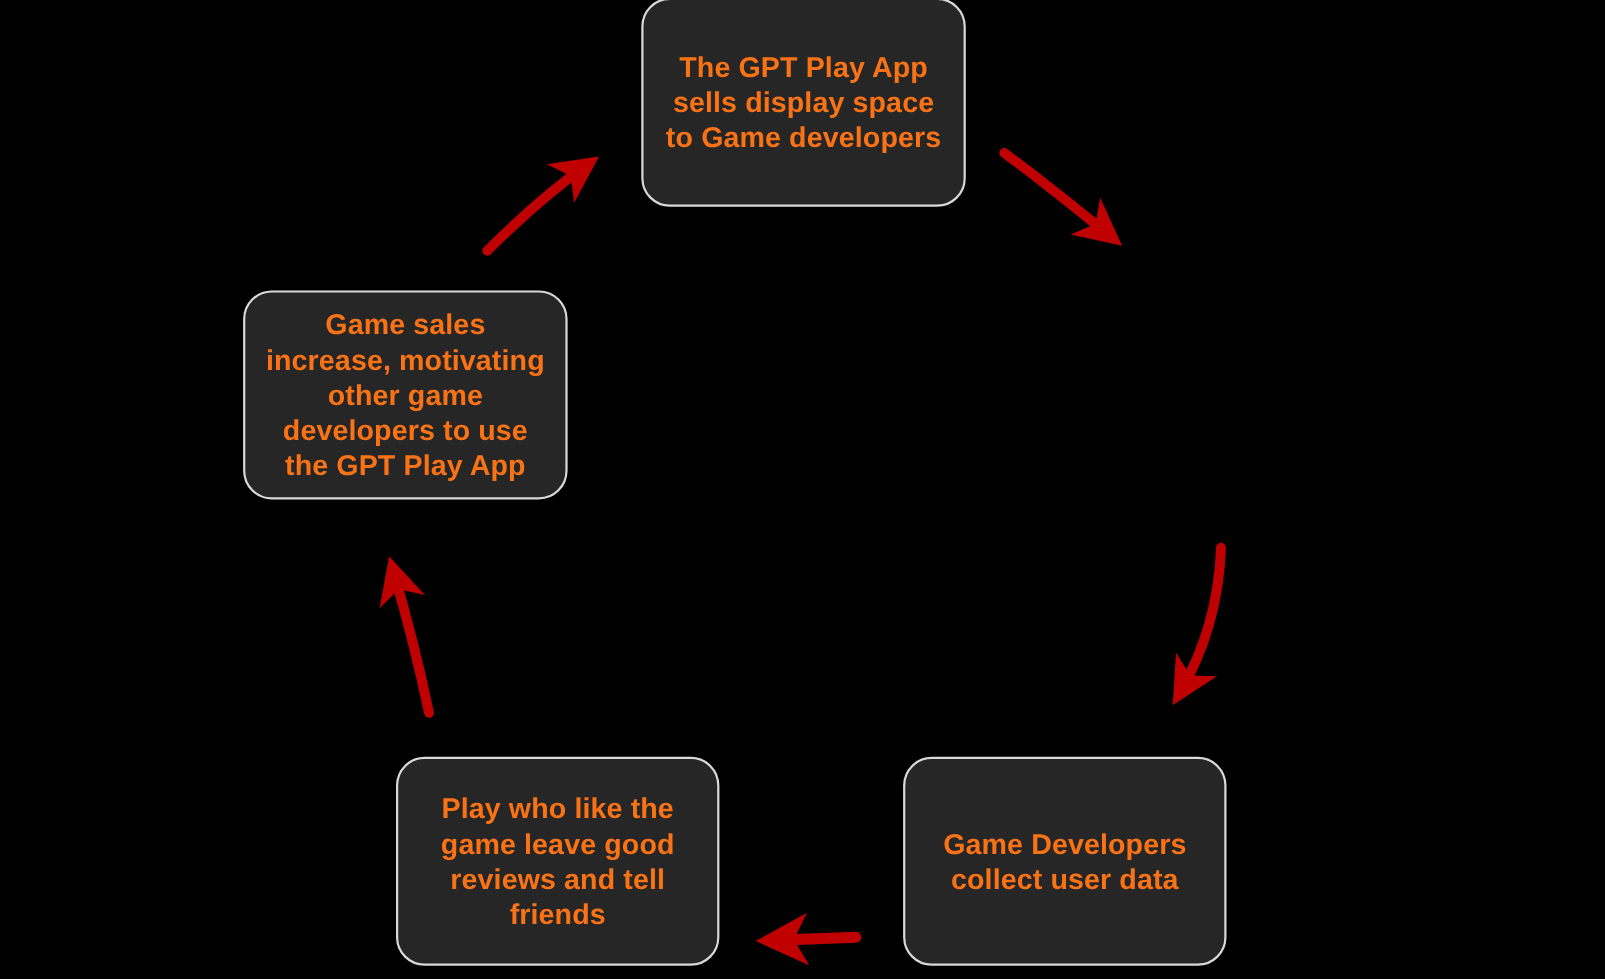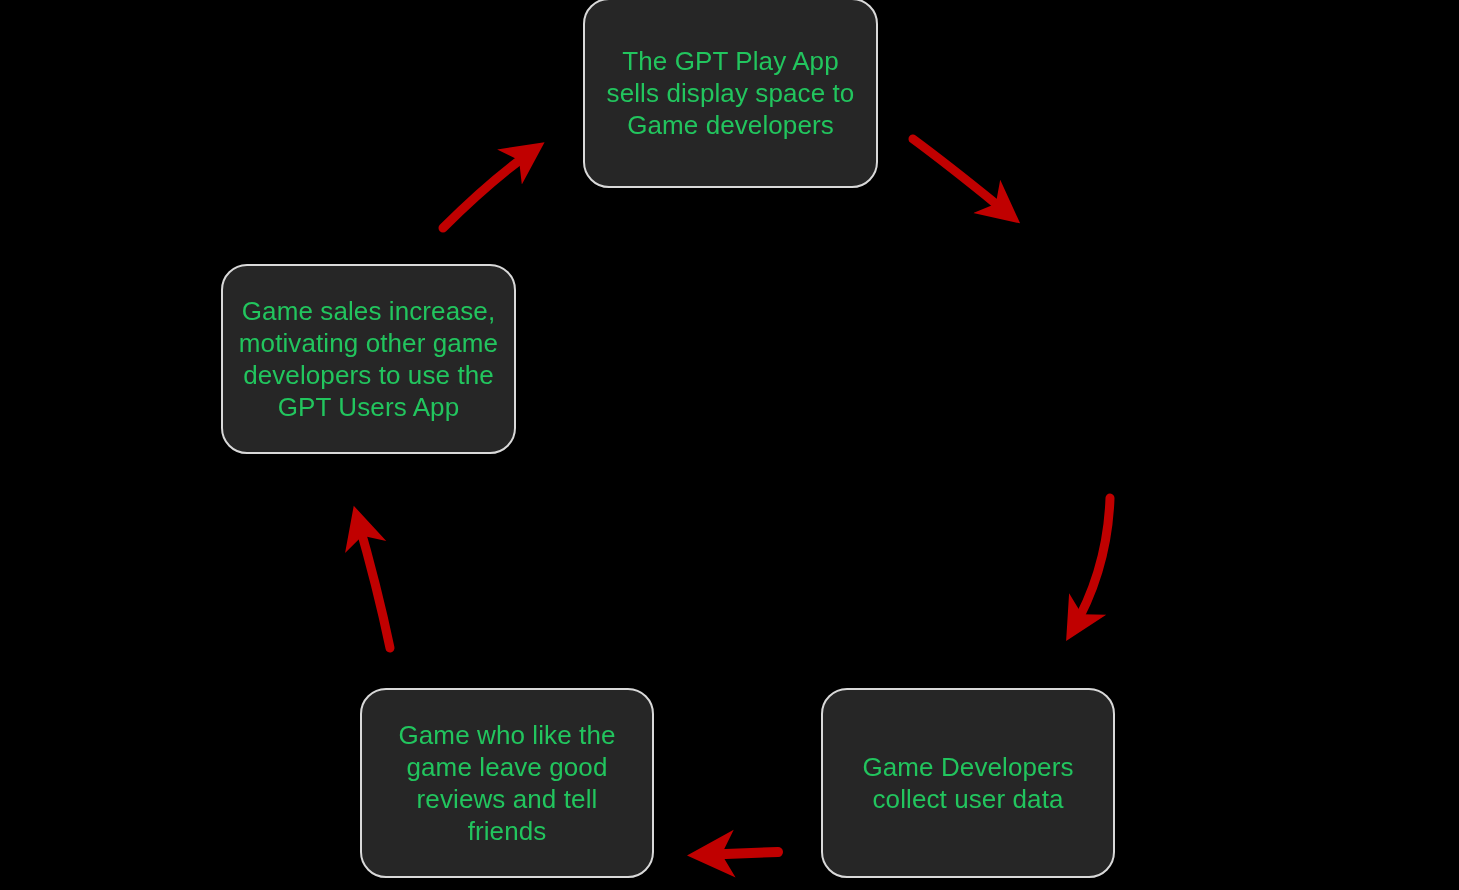--- a/index.html
+++ b/index.html
@@ -20,25 +20,25 @@
     box-sizing: border-box;
     background: #262626;
     border: 2px solid #d9d9d9;
     border-radius: 26px;
     display: flex;
     align-items: center;
     justify-content: center;
     padding: 6px 14px;
   }
   .node-label {
-    color: #22c55e;
+    color: #f97316;
     font-size: 26px;
     line-height: 32px;
     text-align: center;
-    font-weight: 400;
+    font-weight: 700;
     white-space: pre-line;
     letter-spacing: 0.1px;
   }
   #node-top        { left: 583px;  top: -2px;  width: 295px; height: 190px; }
   #node-right      { left: 941px;  top: 264px; width: 297px; height: 188px; }
   #node-bottomright{ left: 805px;  top: 688px; width: 294px; height: 190px; margin-left: 16px; }
   #node-bottomleft { left: 360px;  top: 688px; width: 294px; height: 190px; }
   #node-left       { left: 221px;  top: 264px; width: 295px; height: 190px; }
 
   #arrow-layer {
@@ -85,20 +85,20 @@
   <div class="node" id="node-top">
     <div class="node-label">The GPT Play App sells display space to Game developers</div>
   </div>
 
 
   <div class="node" id="node-bottomright">
     <div class="node-label">Game Developers collect user data</div>
   </div>
 
   <div class="node" id="node-bottomleft">
-    <div class="node-label">Game who like the game leave good reviews and tell friends</div>
+    <div class="node-label">Play who like the game leave good reviews and tell friends</div>
   </div>
 
   <div class="node" id="node-left">
-    <div class="node-label">Game sales increase, motivating other game developers to use the GPT Users App</div>
+    <div class="node-label">Game sales increase, motivating other game developers to use the GPT Play App</div>
   </div>
 
 </div>
 
 </body></html>

